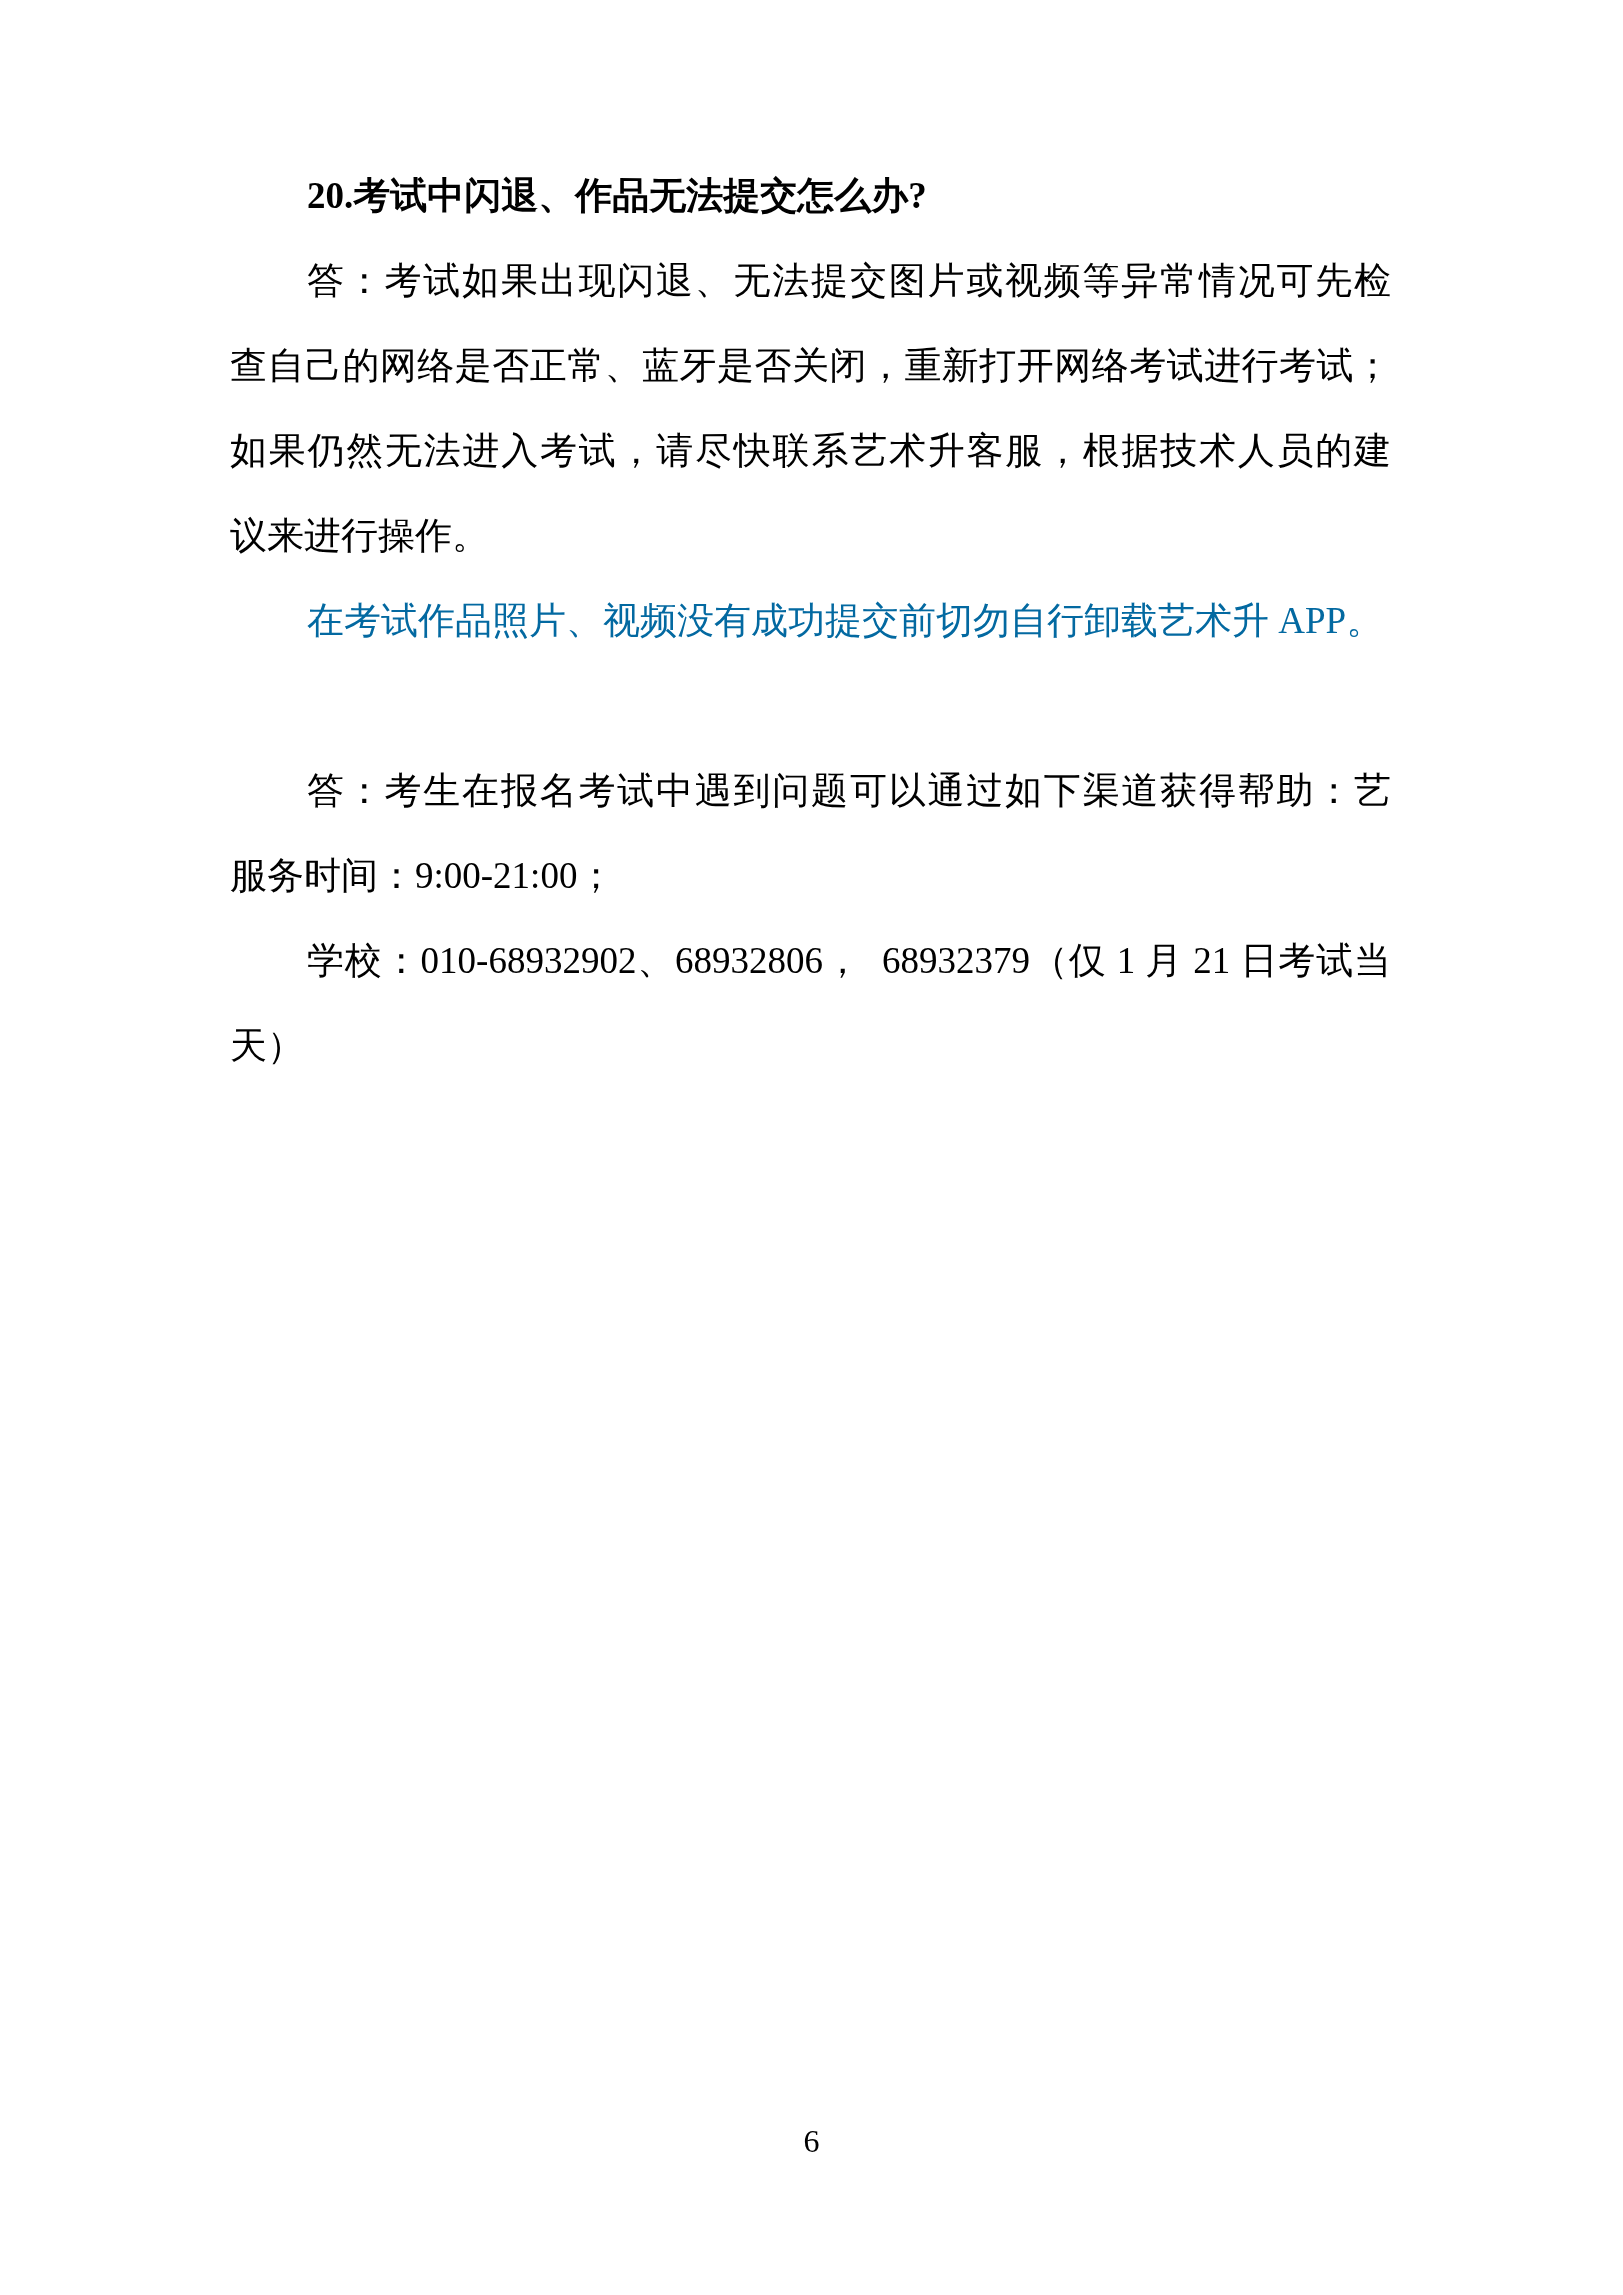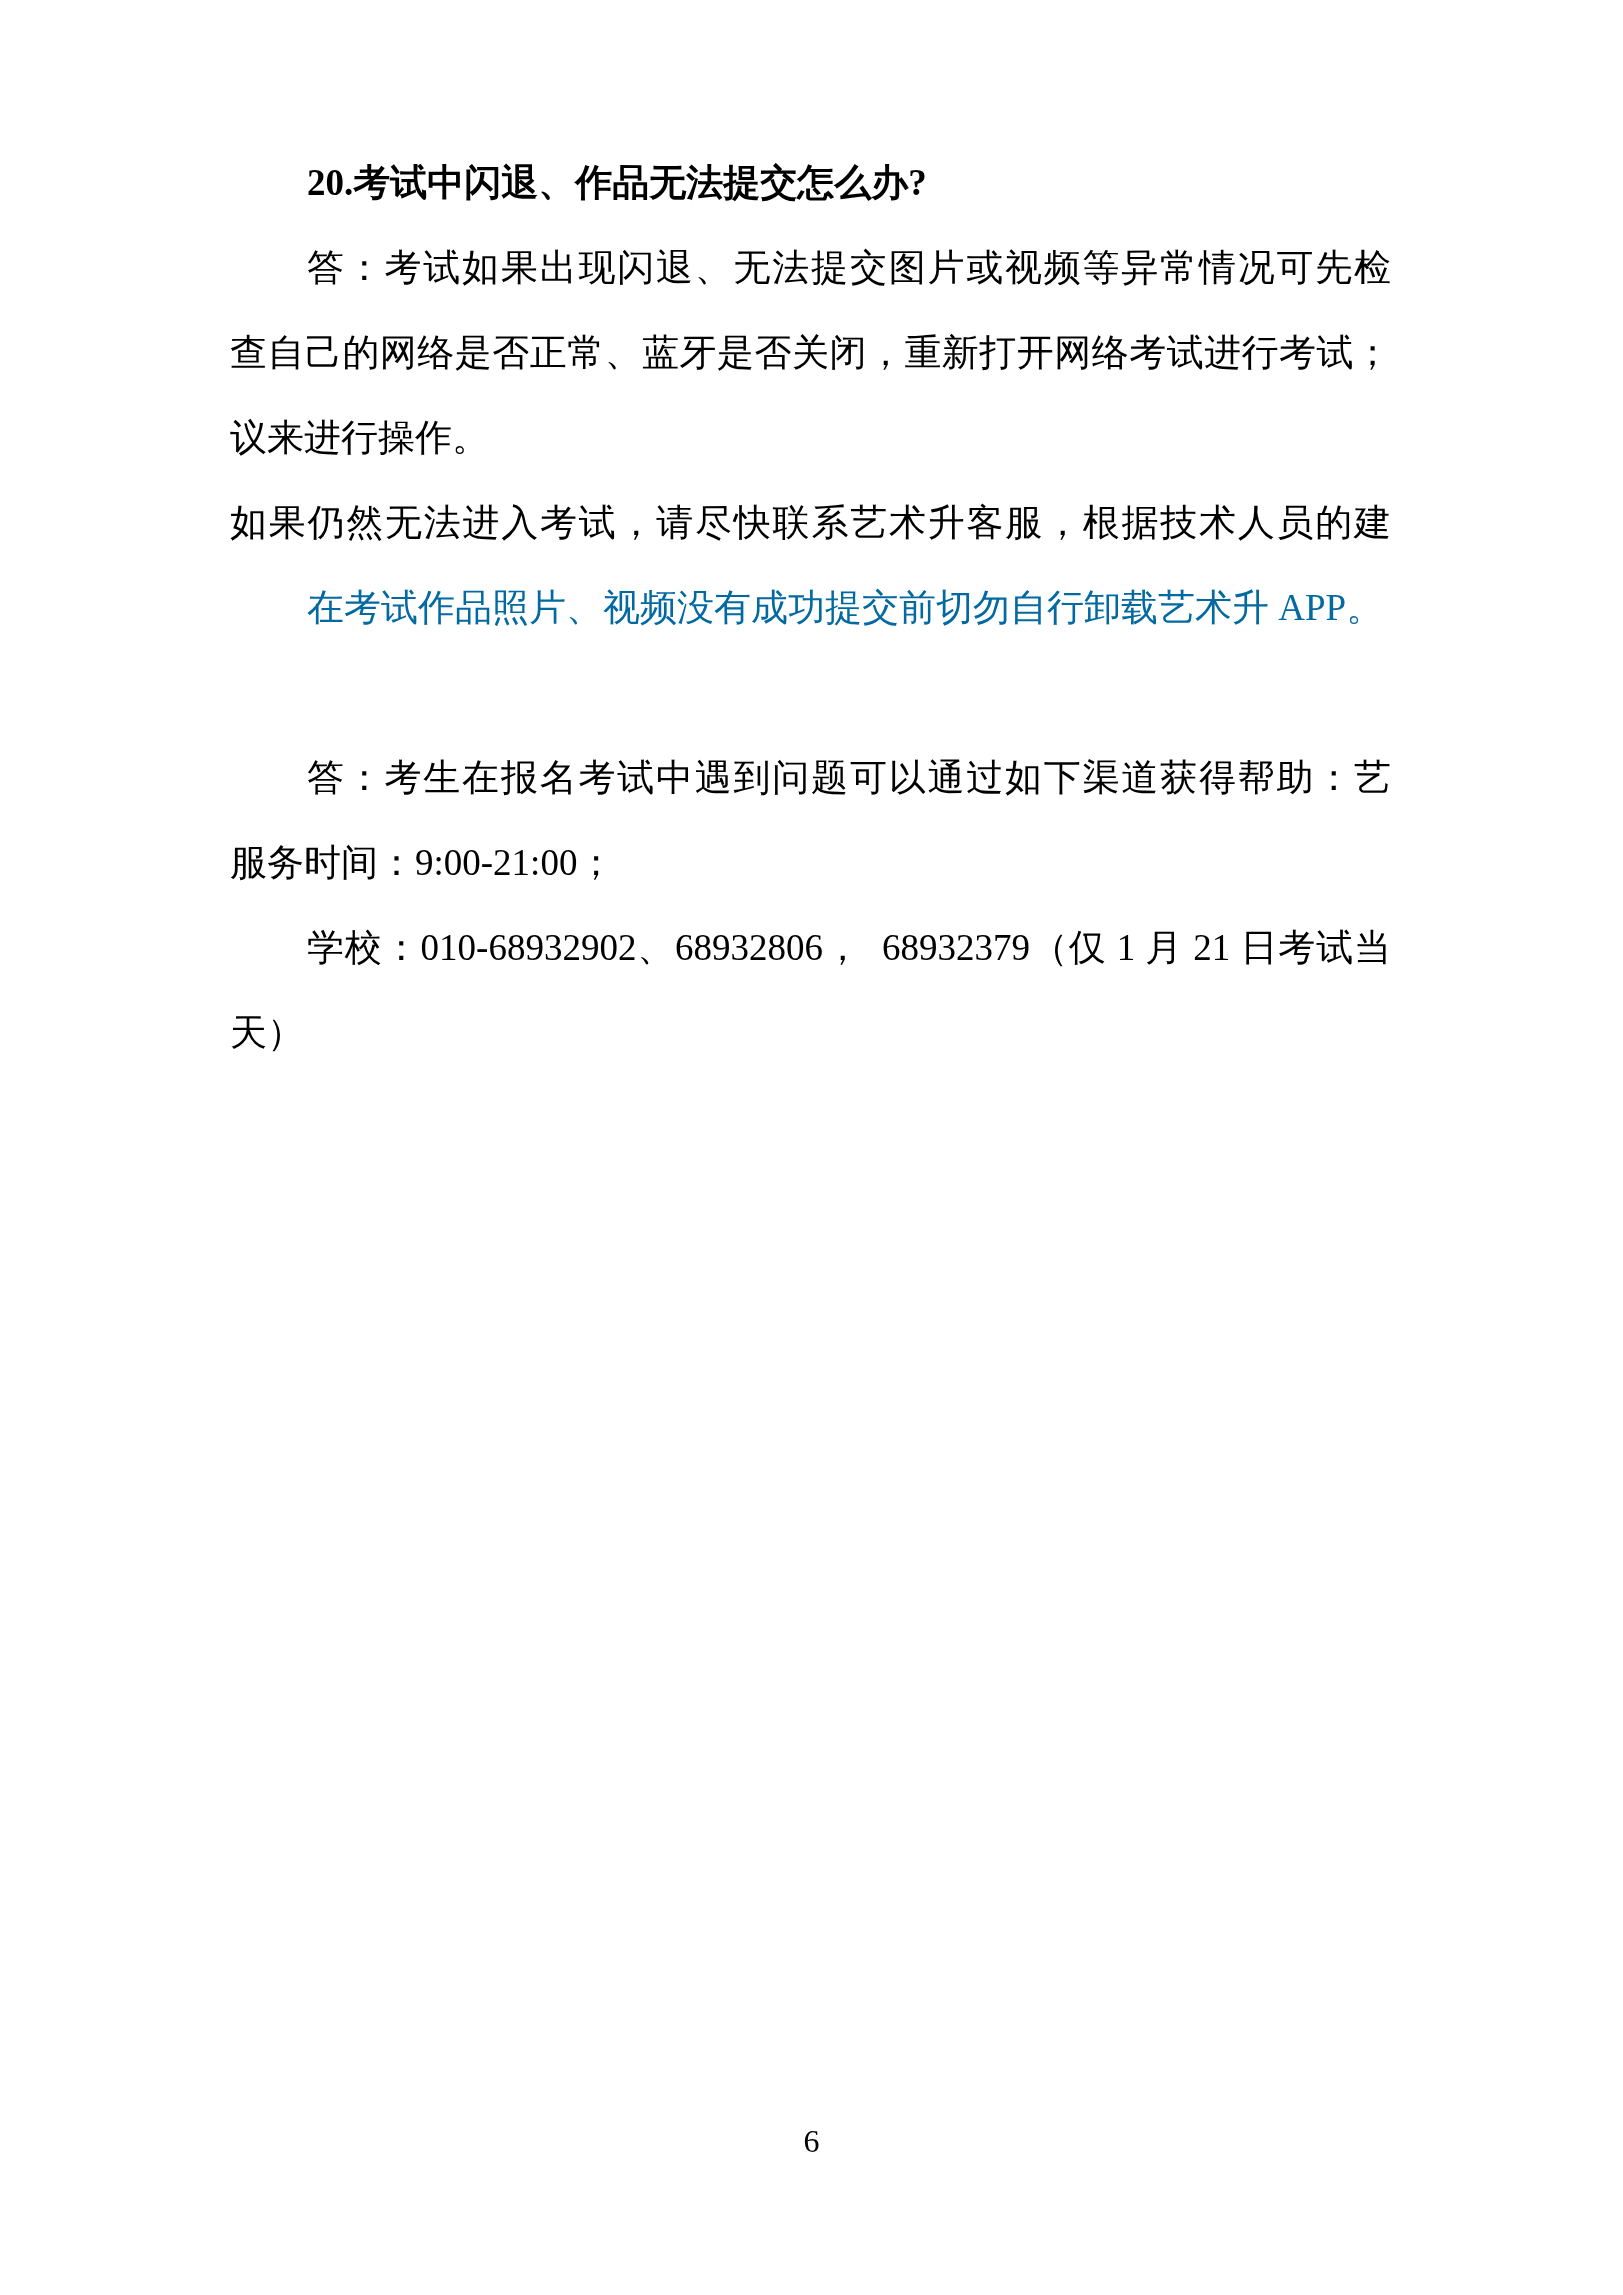--- a/index.html
+++ b/index.html
@@ -11,21 +11,21 @@
   }
   .page {
     position: relative;
     width: 1623px;
     height: 2295px;
     background: #ffffff;
     overflow: hidden;
   }
   .content {
     position: absolute;
-    top: 140px;
+    top: 153px;
     left: 230px;
     width: 1161px;
   }
   .line {
     font-size: 37px;
     line-height: 85px;
     height: 85px;
     color: #000000;
     white-space: nowrap;
   }
@@ -53,22 +53,22 @@
 </head>
 <body>
 
 <div class="page">
   <div class="content">
 
     <div class="line bold indent">20.考试中闪退、作品无法提交怎么办?</div>
 
     <div class="line indent full">答：考试如果出现闪退、无法提交图片或视频等异常情况可先检</div>
     <div class="line full">查自己的网络是否正常、蓝牙是否关闭，重新打开网络考试进行考试；</div>
+    <div class="line full">如果仍然无法进入考试，请尽快联系艺术升客服，根据技术人员的建</div>
     <div class="line">议来进行操作。</div>
-    <div class="line full">如果仍然无法进入考试，请尽快联系艺术升客服，根据技术人员的建</div>
 
     <div class="line red indent">在考试作品照片、视频没有成功提交前切勿自行卸载艺术升 APP。</div>
 
     <div class="spacer"></div>
 
 
     <div class="line indent full">答：考生在报名考试中遇到问题可以通过如下渠道获得帮助：艺</div>
     <div class="line">服务时间：9:00-21:00；</div>
     <div class="line indent full">学校：010-68932902、68932806，&nbsp;&nbsp;68932379（仅 1 月 21 日考试当</div>
     <div class="line">天）</div>

